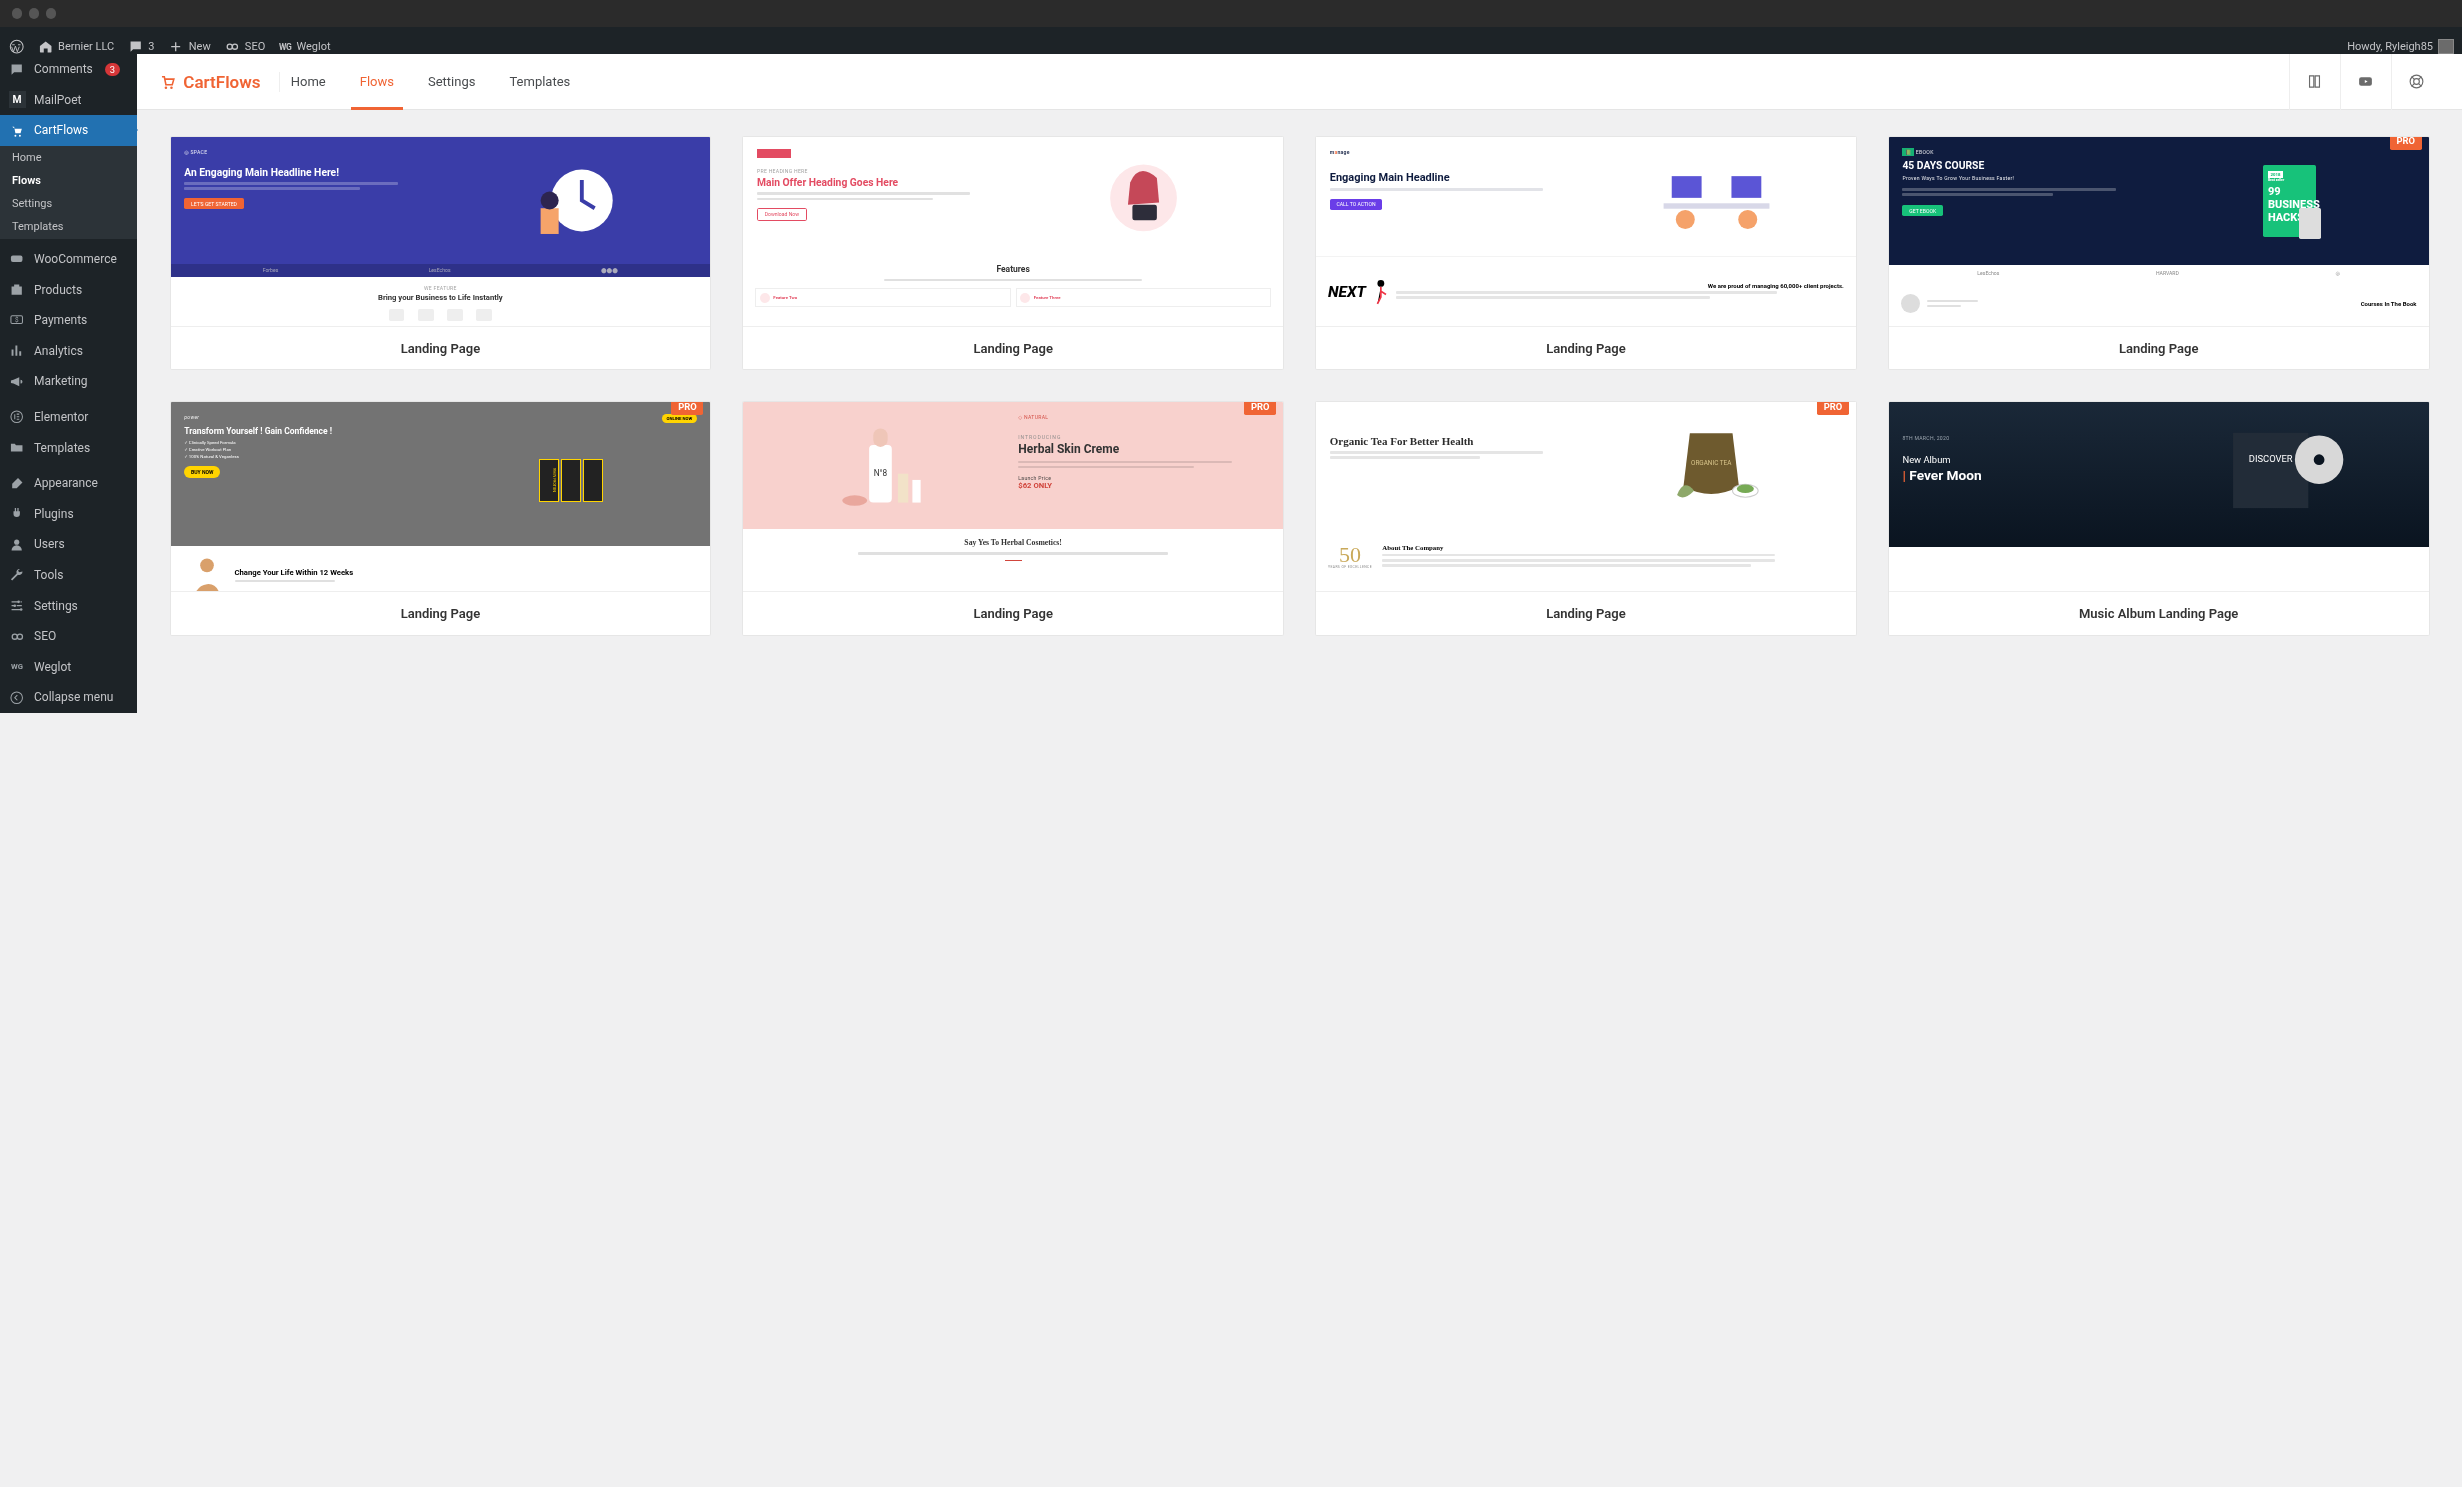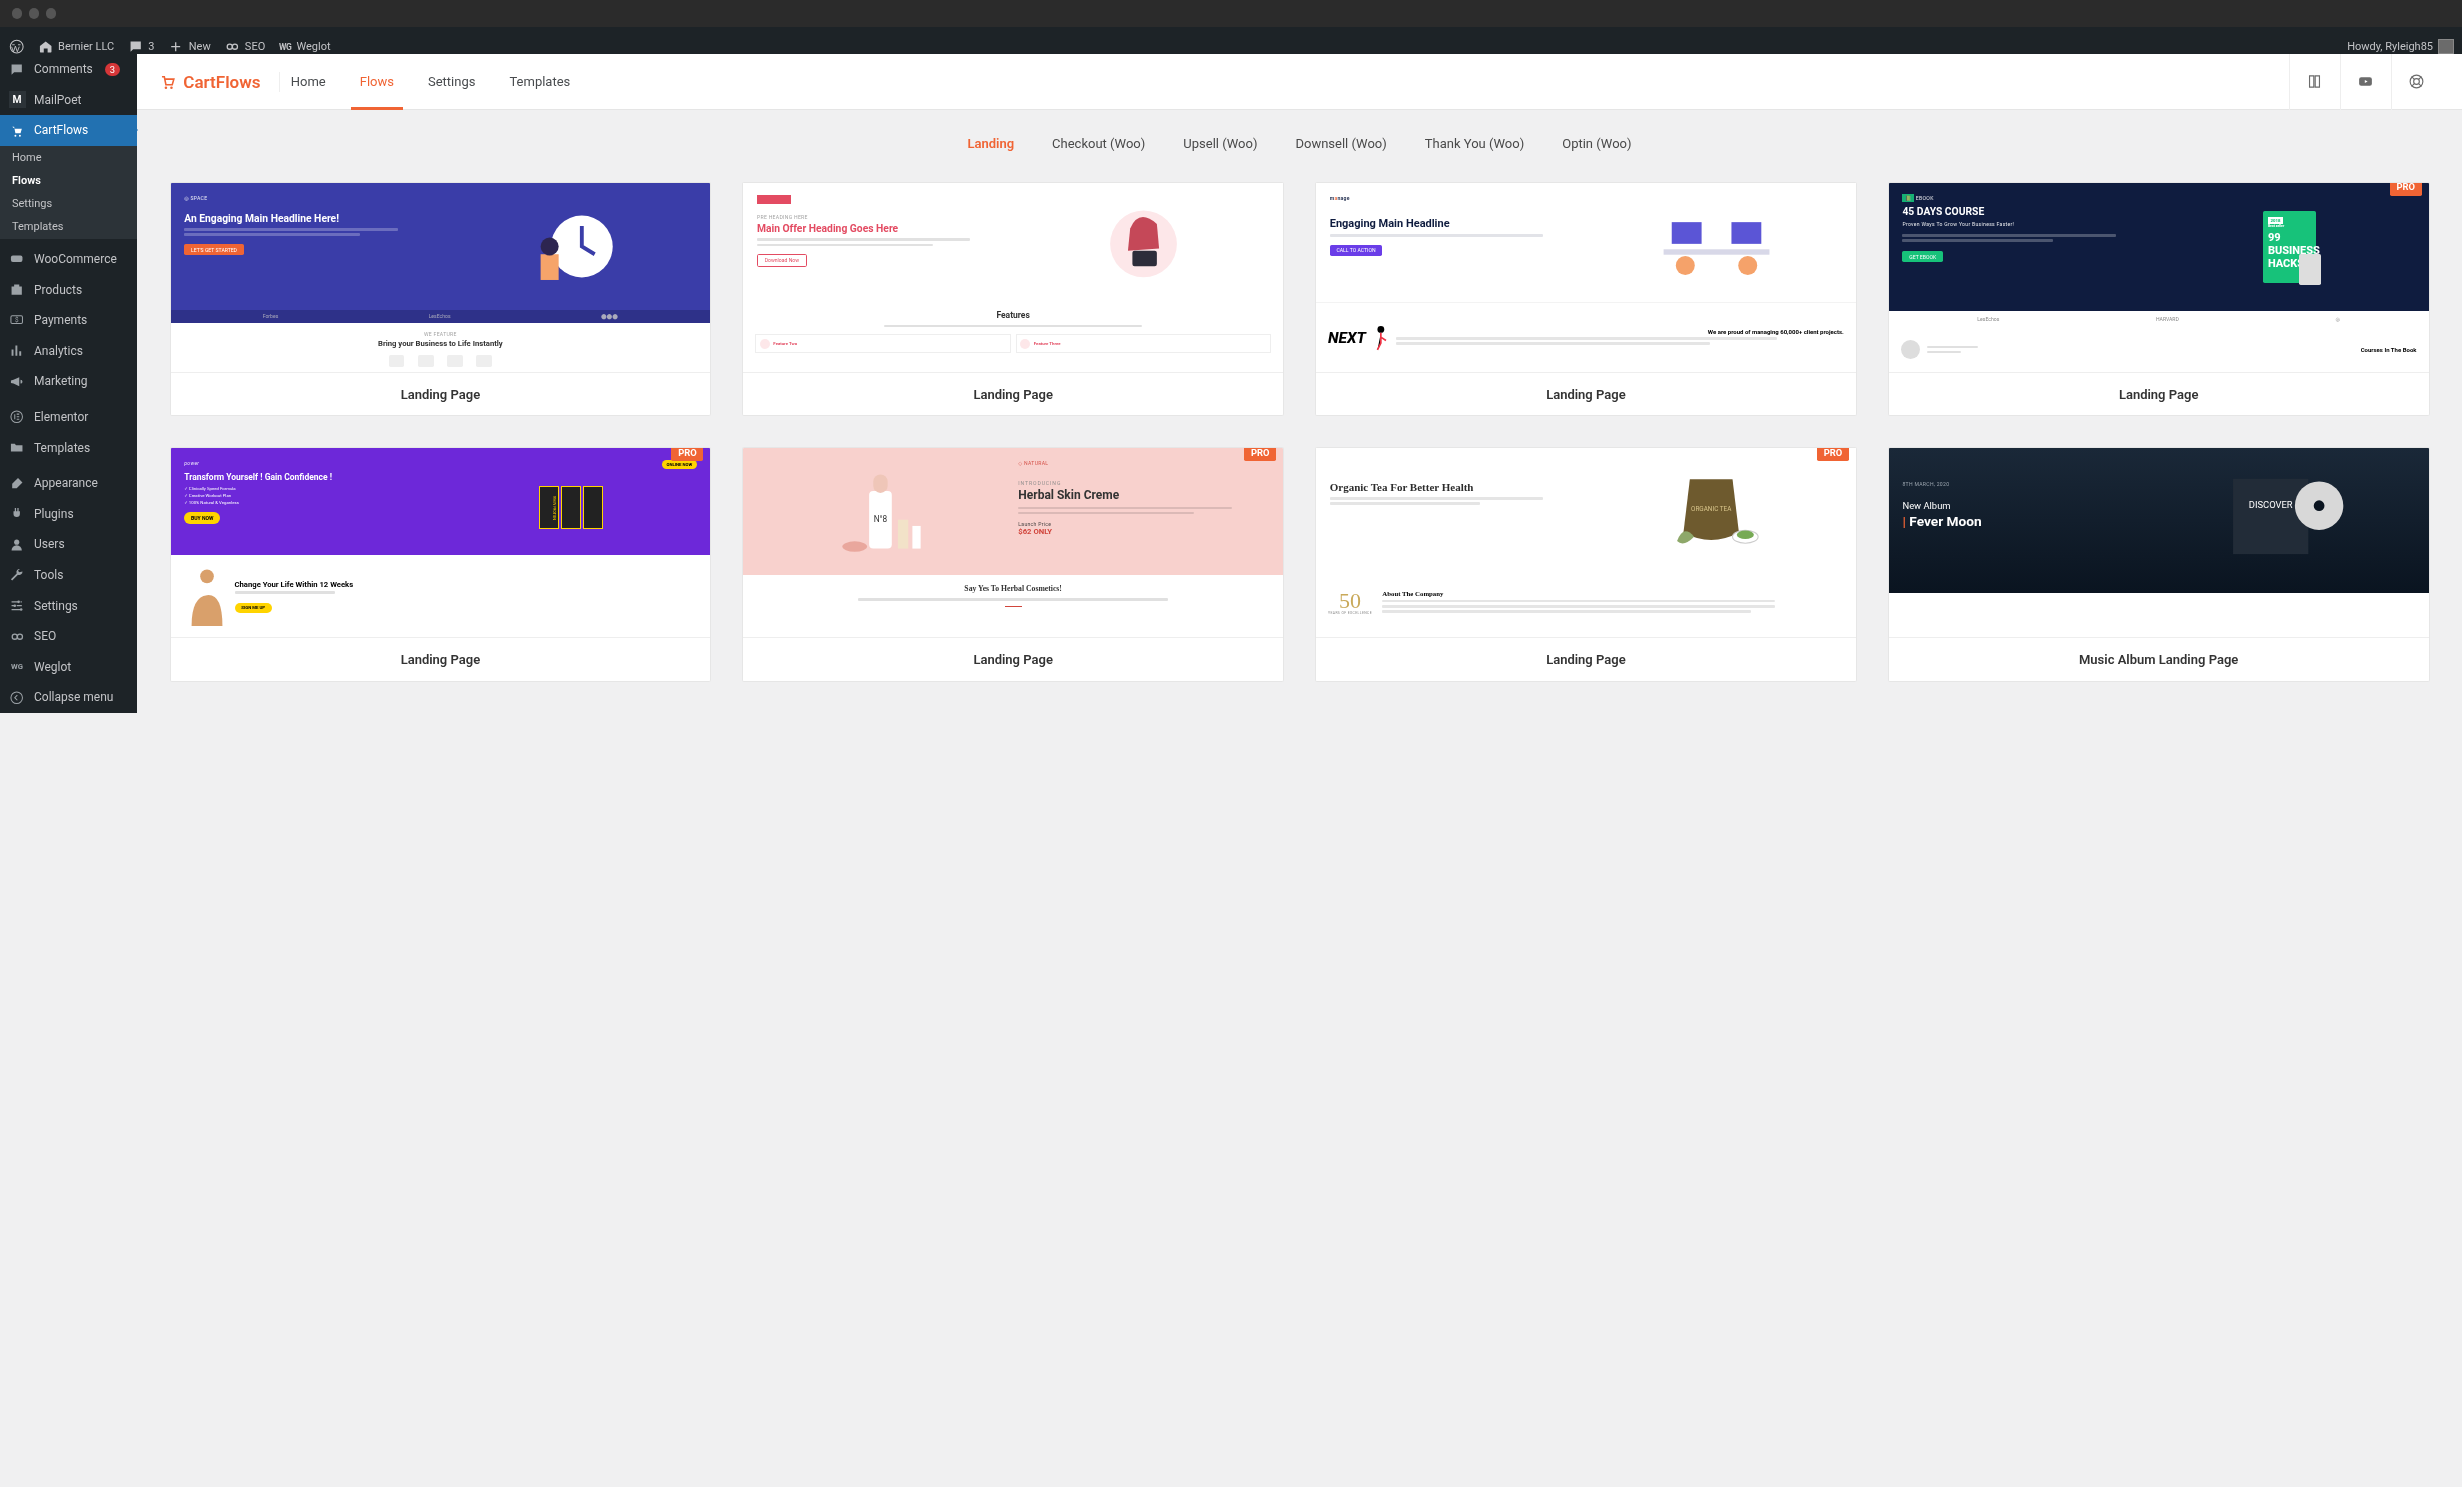--- a/index.html
+++ b/index.html
@@ -318,28 +318,20 @@
               <svg viewBox="0 0 24 24">
                 <circle cx="12" cy="12" r="9" fill="none" stroke="#6b6b6b" stroke-width="1.6"></circle>
                 <circle cx="12" cy="12" r="4" fill="none" stroke="#6b6b6b" stroke-width="1.6"></circle>
                 <path d="M5 5l4 4M19 5l-4 4M5 19l4-4M19 19l-4-4" stroke="#6b6b6b" stroke-width="1.6"></path>
               </svg>
             </div>
         </div>
       </div>
 
       <div class="content">
-        <div class="filter-tabs">
-          <div class="filter-tab active">Landing</div>
-          <div class="filter-tab">Checkout (Woo)</div>
-          <div class="filter-tab">Upsell (Woo)</div>
-          <div class="filter-tab">Downsell (Woo)</div>
-          <div class="filter-tab">Thank You (Woo)</div>
-          <div class="filter-tab">Optin (Woo)</div>
-        </div>
 
         <div class="grid">
 
           <div class="card">
             <div class="thumb">
               <div class="th-hero" style="background:#3a3da8;color:#fff;height:127px">
                 <div class="th-text-col">
                   <div class="th-small">◎ <span>SPACE</span></div>
                   <div class="th-head" style="margin-top:12px">An Engaging Main Headline Here!</div>
                   <div class="th-lines"></div><div class="th-lines" style="width:70%"></div>
@@ -477,21 +469,21 @@
                 </div>
                 <div style="margin-left:auto;font-size:6px;font-weight:700">Courses In The Book</div>
               </div>
             </div>
             <div class="card-title">Landing Page</div>
           </div>
 
           <div class="card">
             <span class="pro-badge">PRO</span>
             <div class="thumb">
-              <div class="th-hero" style="background:#6d28d9;color:#fff;height:107px">
+              <div class="th-hero" style="background:#737373;color:#fff;height:144px">
                 <div class="th-text-col">
                   <div class="th-small" style="font-style:italic">power</div>
                   <div class="th-head" style="margin-top:6.8px;font-size:8.5px">Transform Yourself ! Gain Confidence !</div>
                   <div style="font-size:4.3px;line-height:1.6">✓ <span>Clinically Speed Formula</span><br>✓ <span>Creative Workout Plan</span><br>✓ <span>100% Natural &amp; Veganless</span></div>
                   <span class="th-btn" style="background:#ffd400;color:#000;border-radius:8.5px;font-weight:700">BUY NOW</span>
                 </div>
                 <div class="th-illus" style="position:relative">
                   <span style="position:absolute;top:0;right:0;background:#ffd400;color:#000;font-size:4.3px;padding:1.7px 4.3px;border-radius:6.8px;font-weight:700">ONLINE NOW</span>
                   <div style="display:flex;gap:1.7px;margin-top:12px">
                     <div style="width:20.5px;height:43px;background:#222;border:0.9px solid #ffd400;font-size:3.4px;color:#ffd400;writing-mode:vertical-rl;text-align:center;padding:1.7px">WHEY PROTIEN</div>

